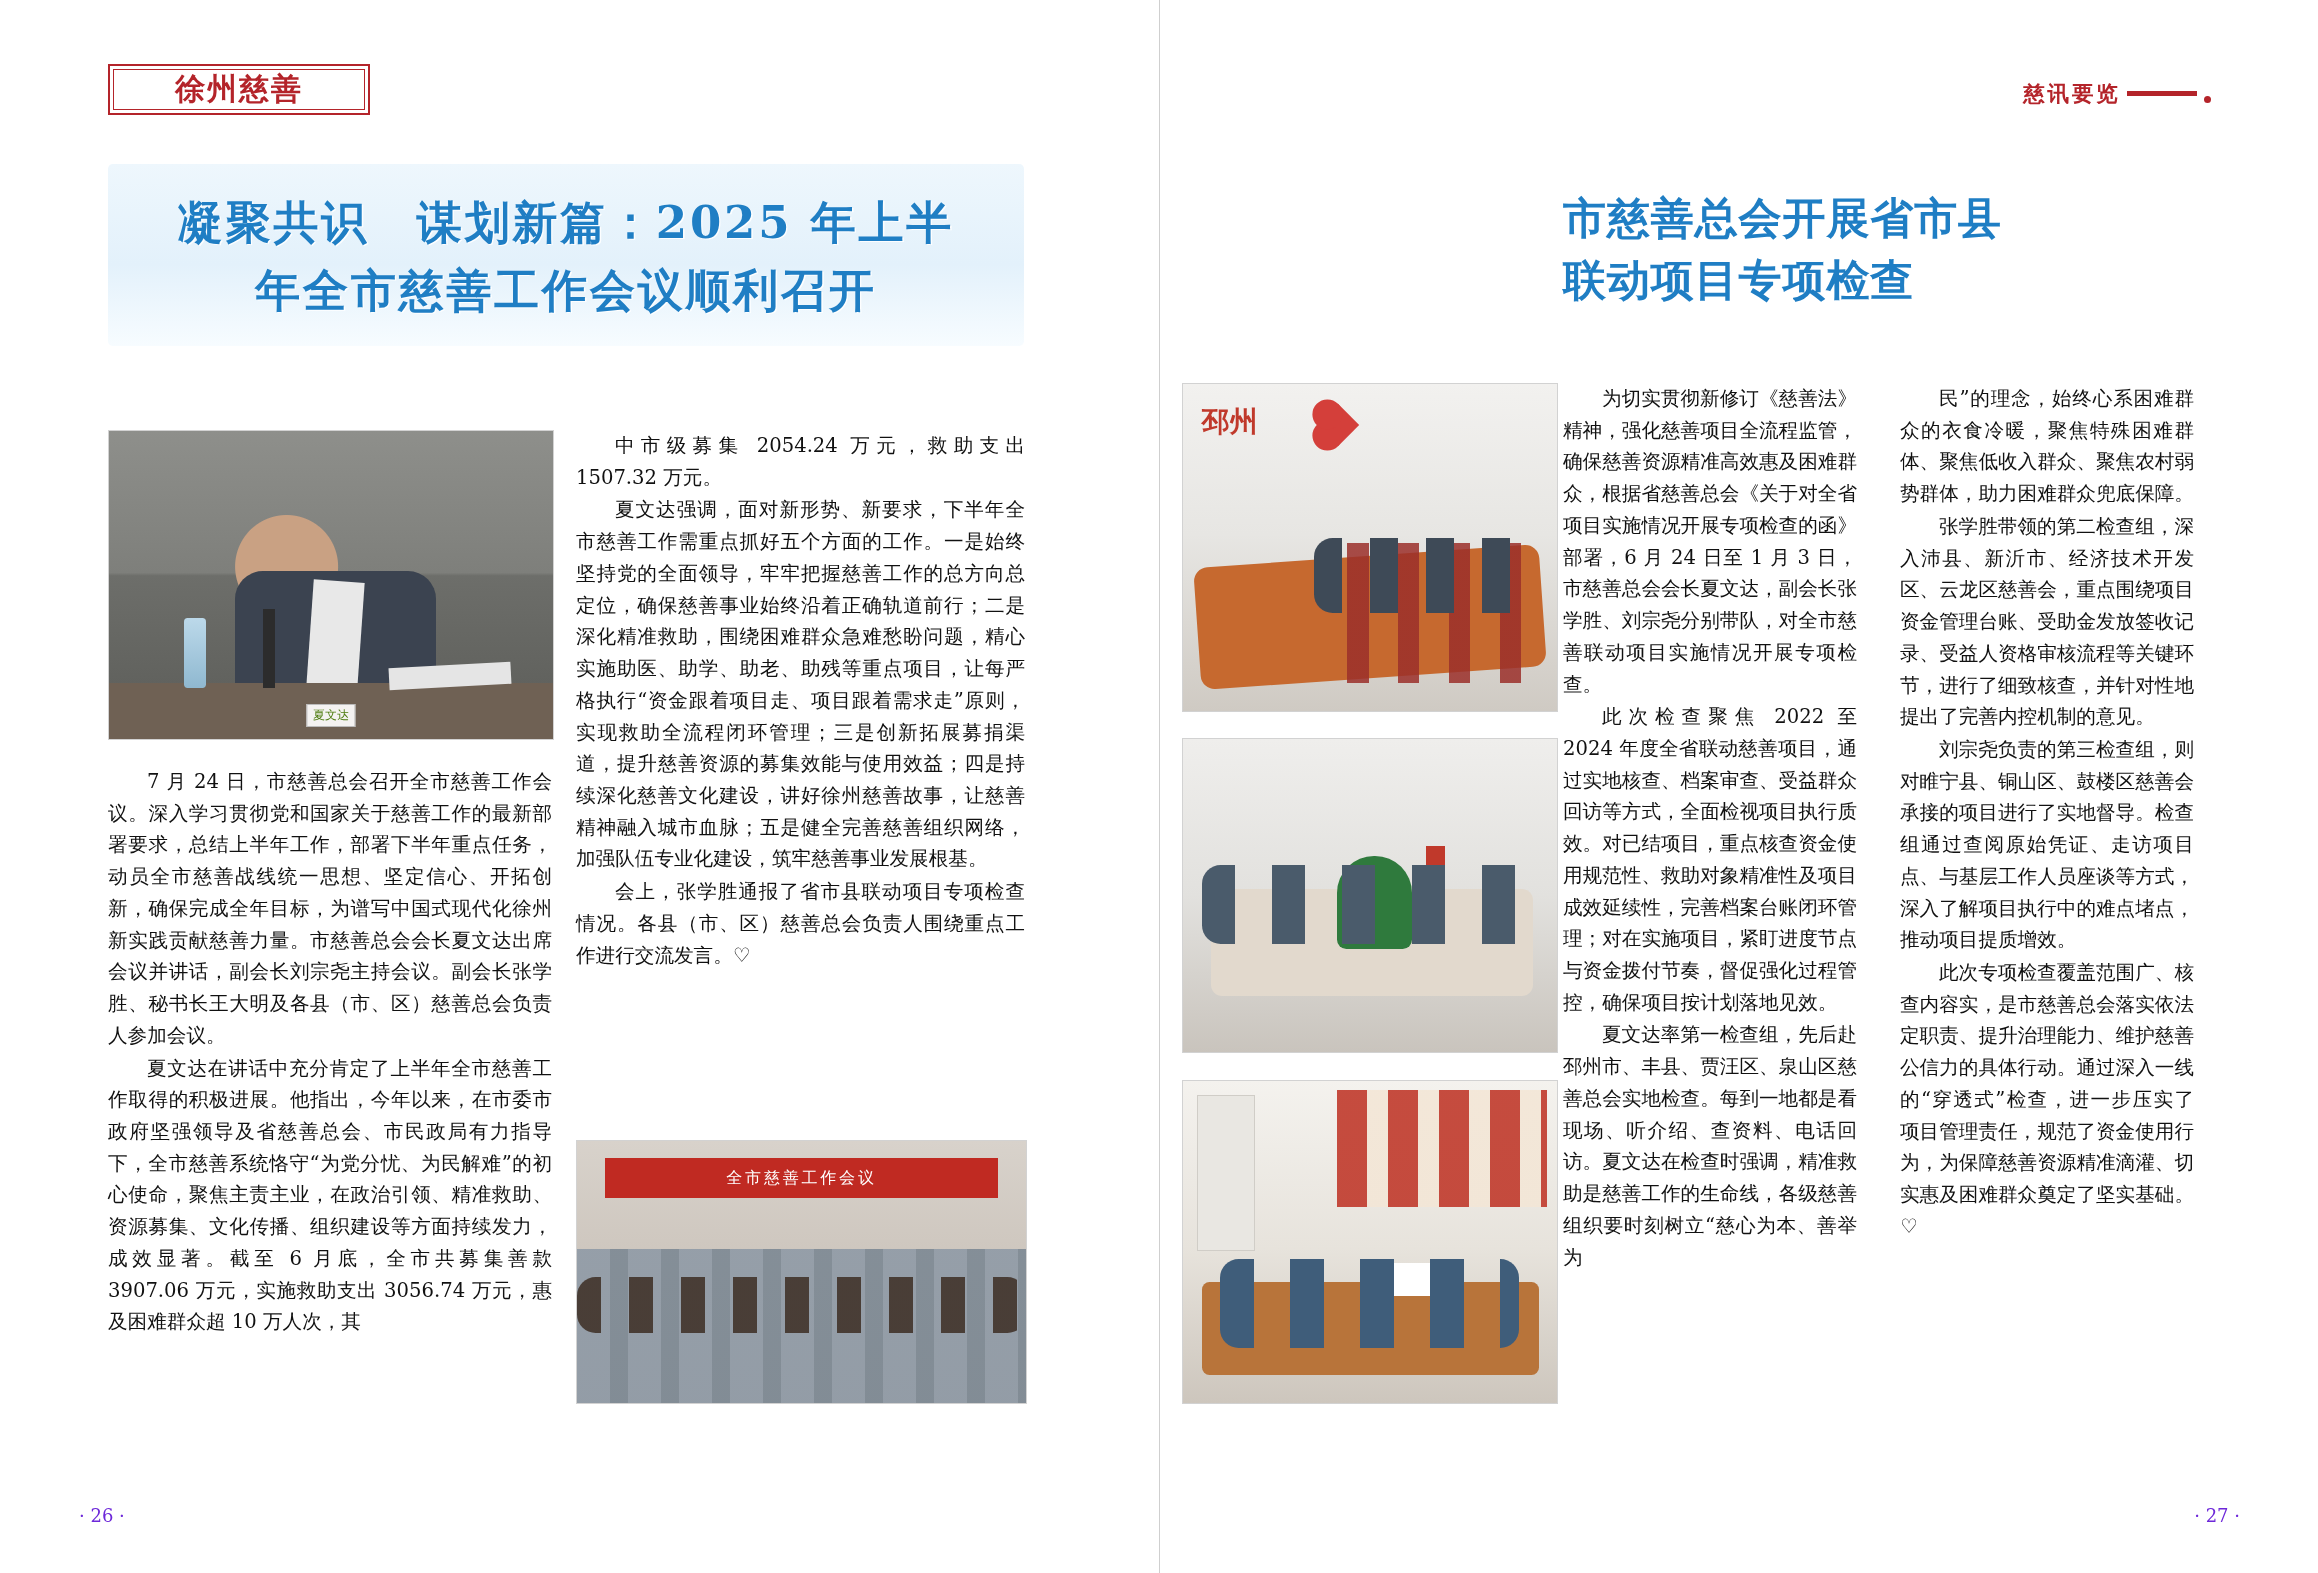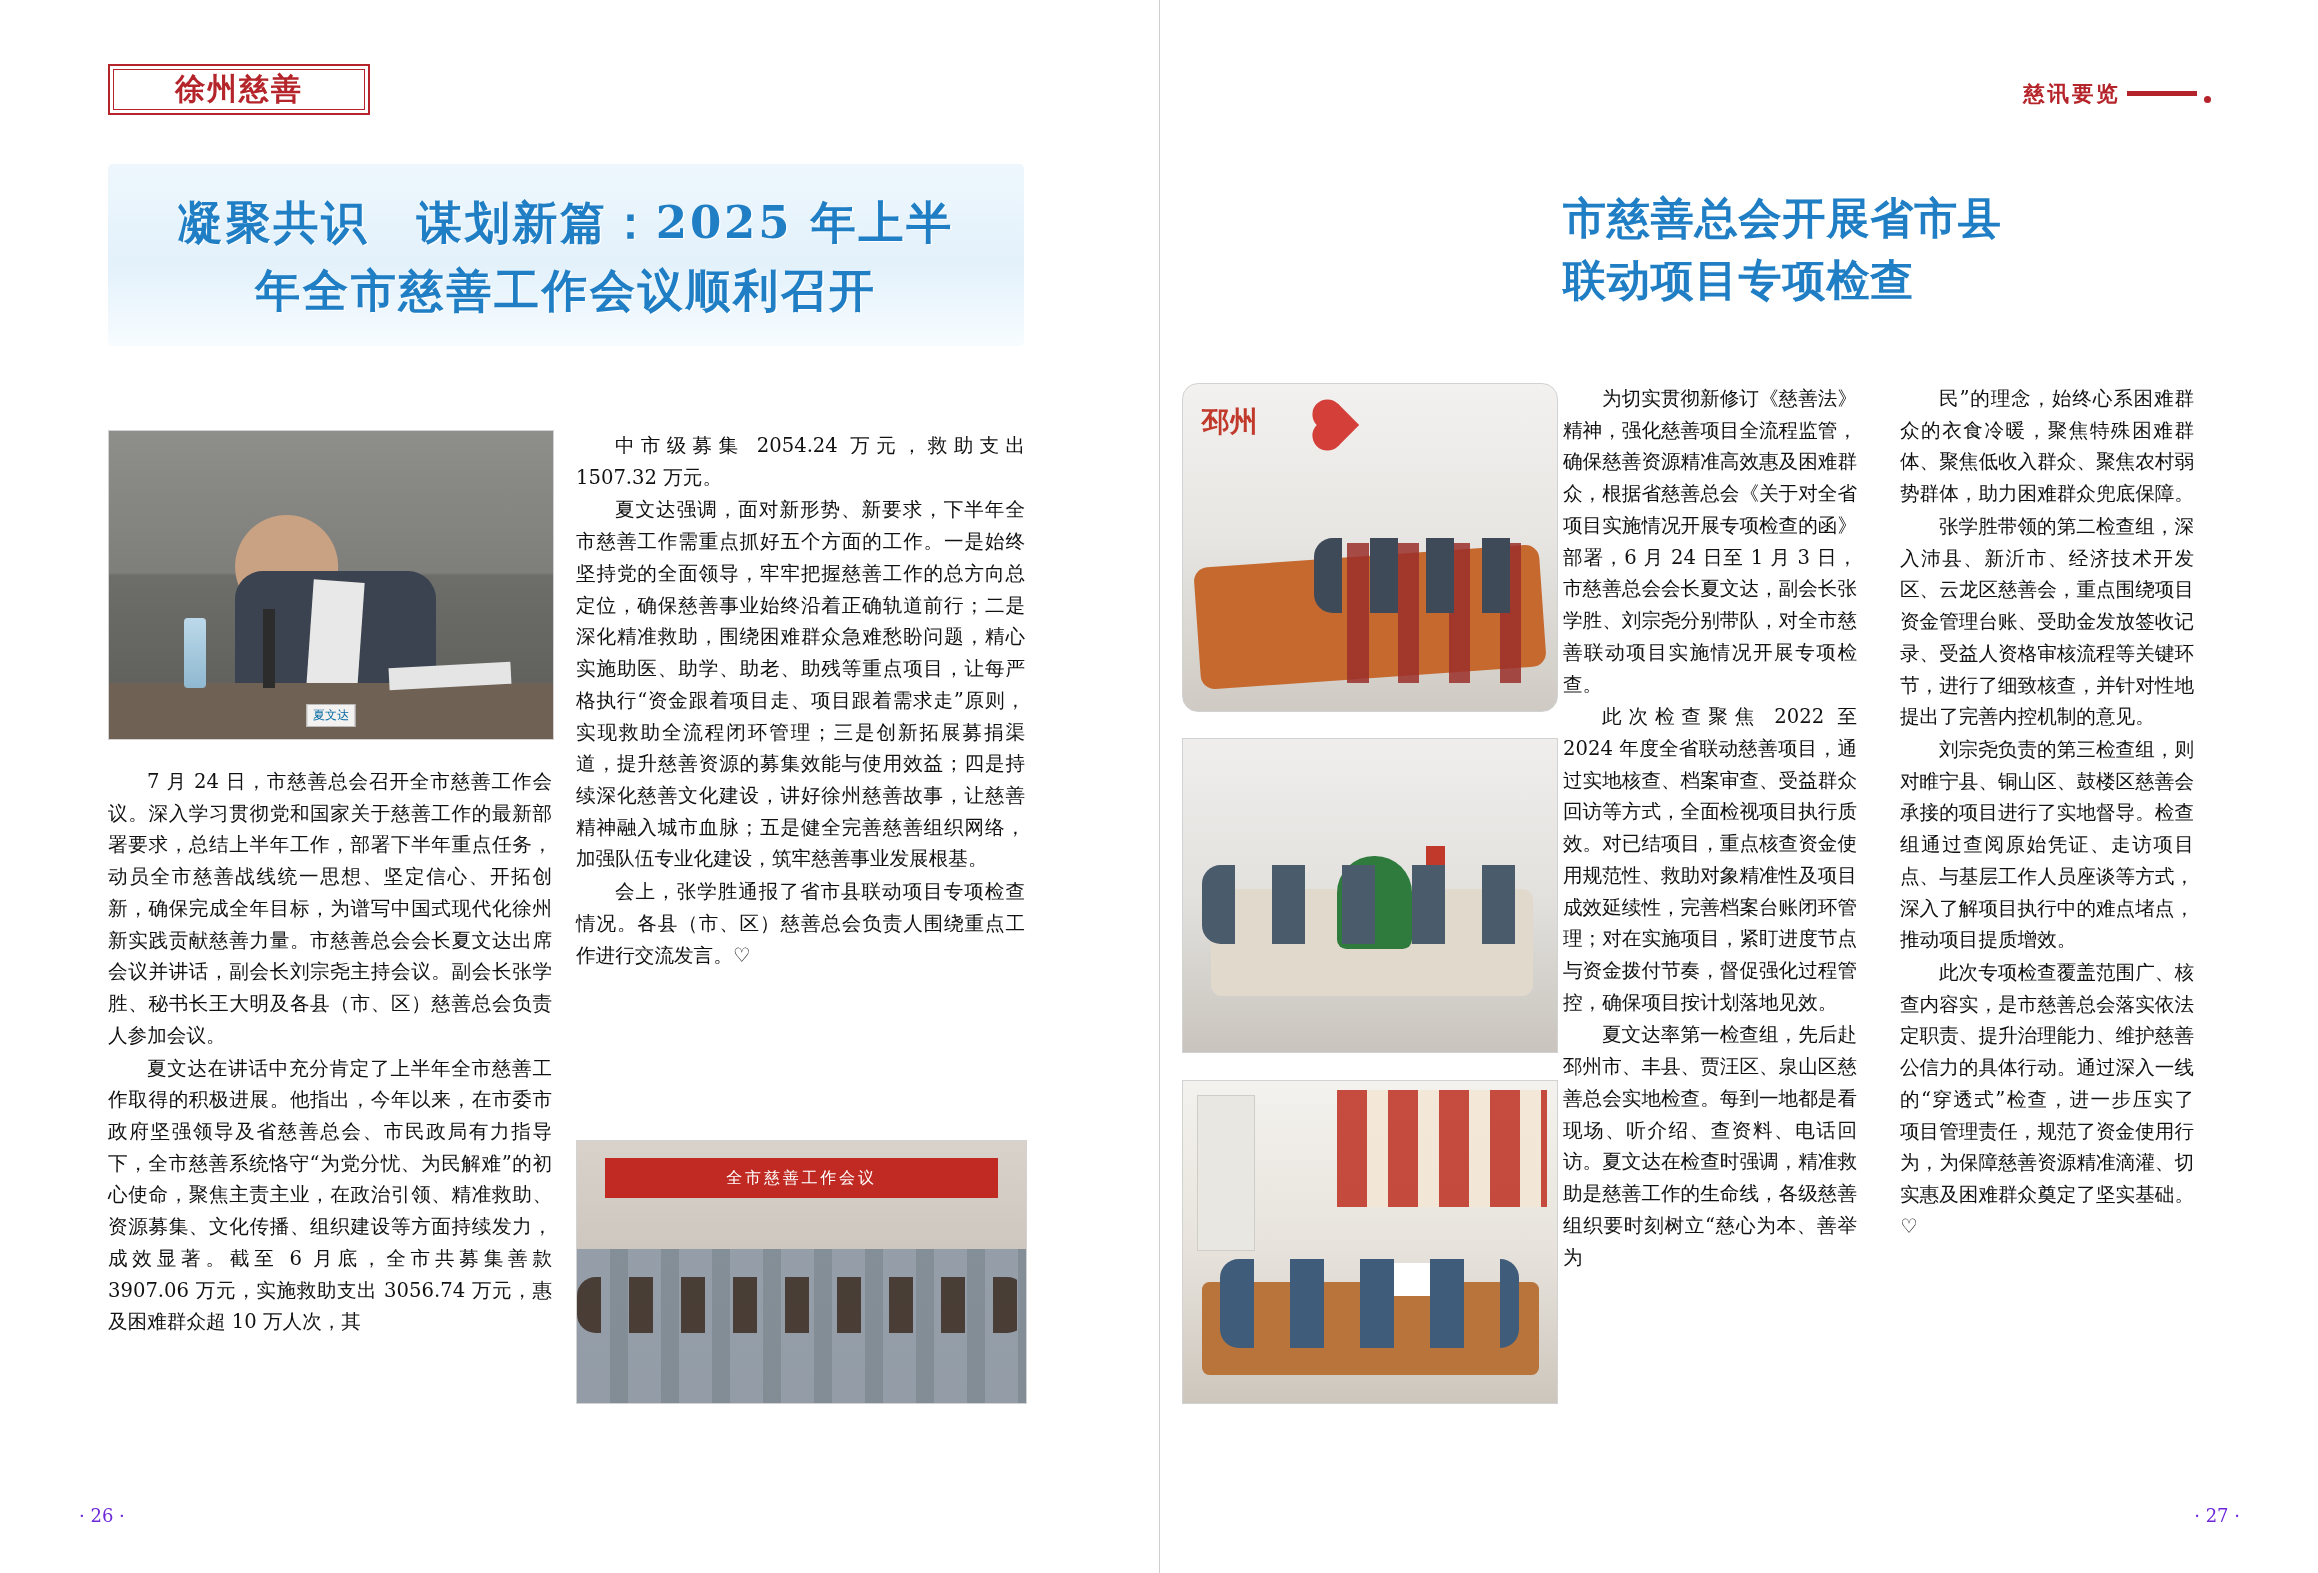--- a/index.html
+++ b/index.html
@@ -52,21 +52,21 @@
   }
   .title-box .t1{top:29px;}
   .title-box .t2{top:97px;}
 
   .photo{
     position:absolute;background:#cfd4d8;overflow:hidden;
     border:0.5px solid #d2d2d2;
   }
   .photo .cap{
     position:absolute;left:50%;transform:translateX(-50%);
-    bottom:12px;background:rgba(255,255,255,.92);color:#0369a1;
+    bottom:12px;background:rgba(255,255,255,.92);color:#4d7c0f;
     font-size:12px;padding:1.9px 5.6px;border:0.5px solid #bbb;white-space:nowrap;
   }
 
   
   #photo-chairman{left:108px;top:430px;width:444px;height:308px;
     background:
       radial-gradient(circle at 40% 44%, #c9a183 0 51px, rgba(0,0,0,0) 52px),
       linear-gradient(180deg,#8e8f8b 0%,#7e7f7b 46%,#6d6e6a 47%,#5b5c58 100%);
   }
   #photo-chairman .suit{
@@ -142,21 +142,20 @@
   .rh .dot{width:7.5px;height:7.5px;border-radius:50%;background:#b4242a;margin-top:12px;}
 
   #right-title{
     position:absolute;left:1563px;top:187px;width:650px;
     color:#1f7ec4;font-weight:bold;font-size:43px;line-height:1.45;
     font-family:"DejaVu Serif", serif;letter-spacing:0.9px;
   }
 
   #photo-room1{left:1182px;top:383px;width:374px;height:327px;
     background:linear-gradient(180deg,#f2f1ef 0%,#e7e6e3 46%,#cfcac3 100%);
-    border-radius:16px;
   }
   #photo-room1 .wallred{
     position:absolute;left:18.7px;top:18.7px;width:168px;height:70px;color:#c0392b;
     font-size:28px;font-weight:bold;font-family:"DejaVu Serif", serif;
   }
   #photo-room1 .heart{position:absolute;left:140px;top:26px;width:30px;height:30px;background:#d43f3a;
     transform:rotate(-45deg);}
   #photo-room1 .heart:before,#photo-room1 .heart:after{content:"";position:absolute;width:30px;height:30px;background:#d43f3a;border-radius:50%;}
   #photo-room1 .heart:before{left:-15px;}
   #photo-room1 .heart:after{top:-15px;}

